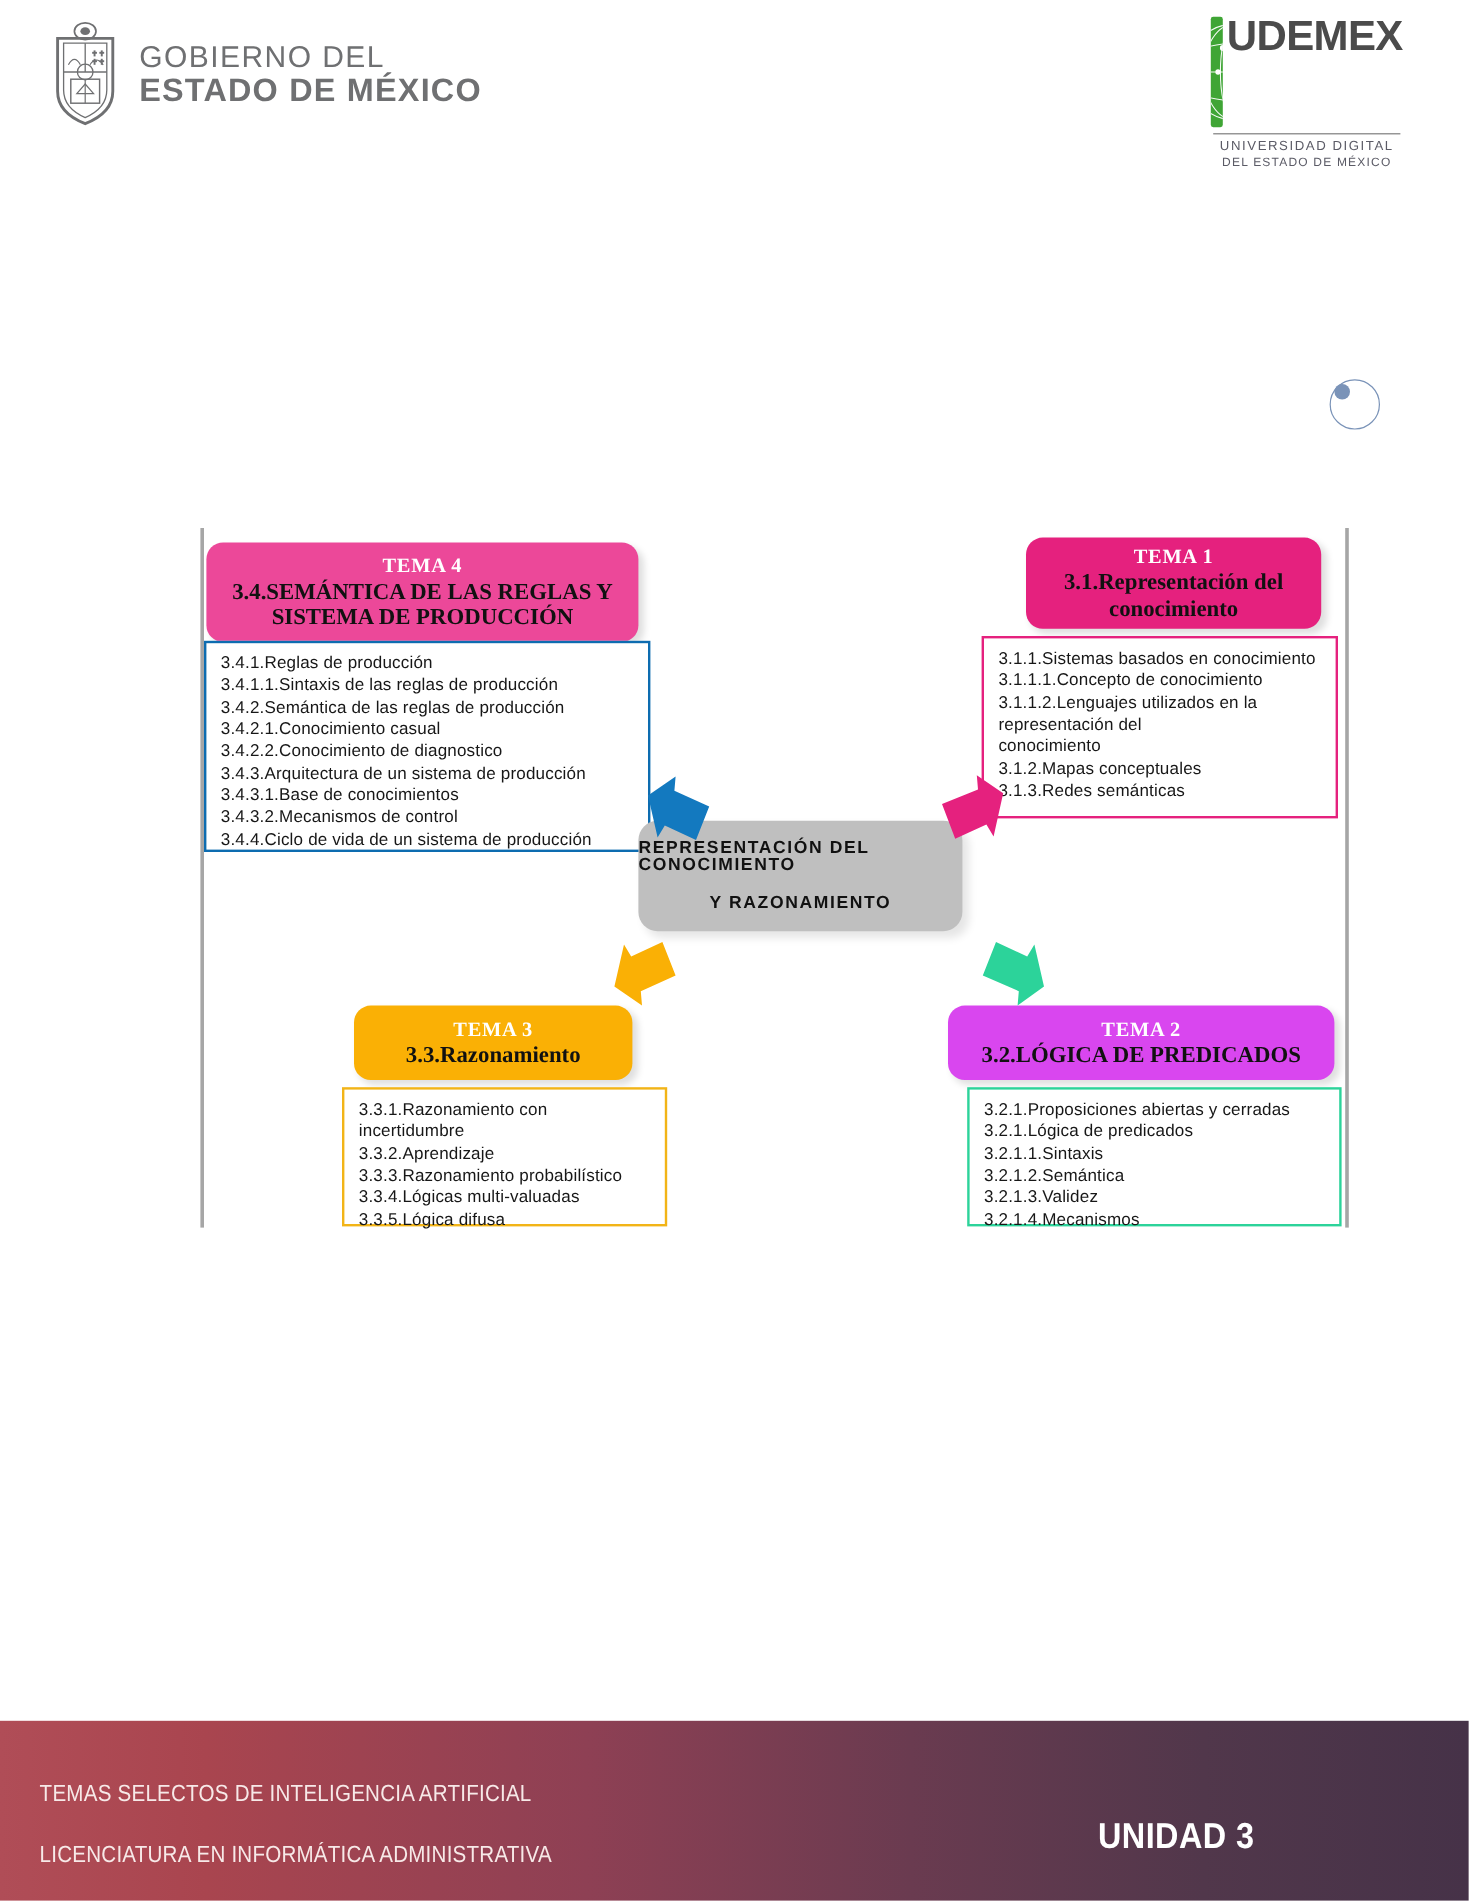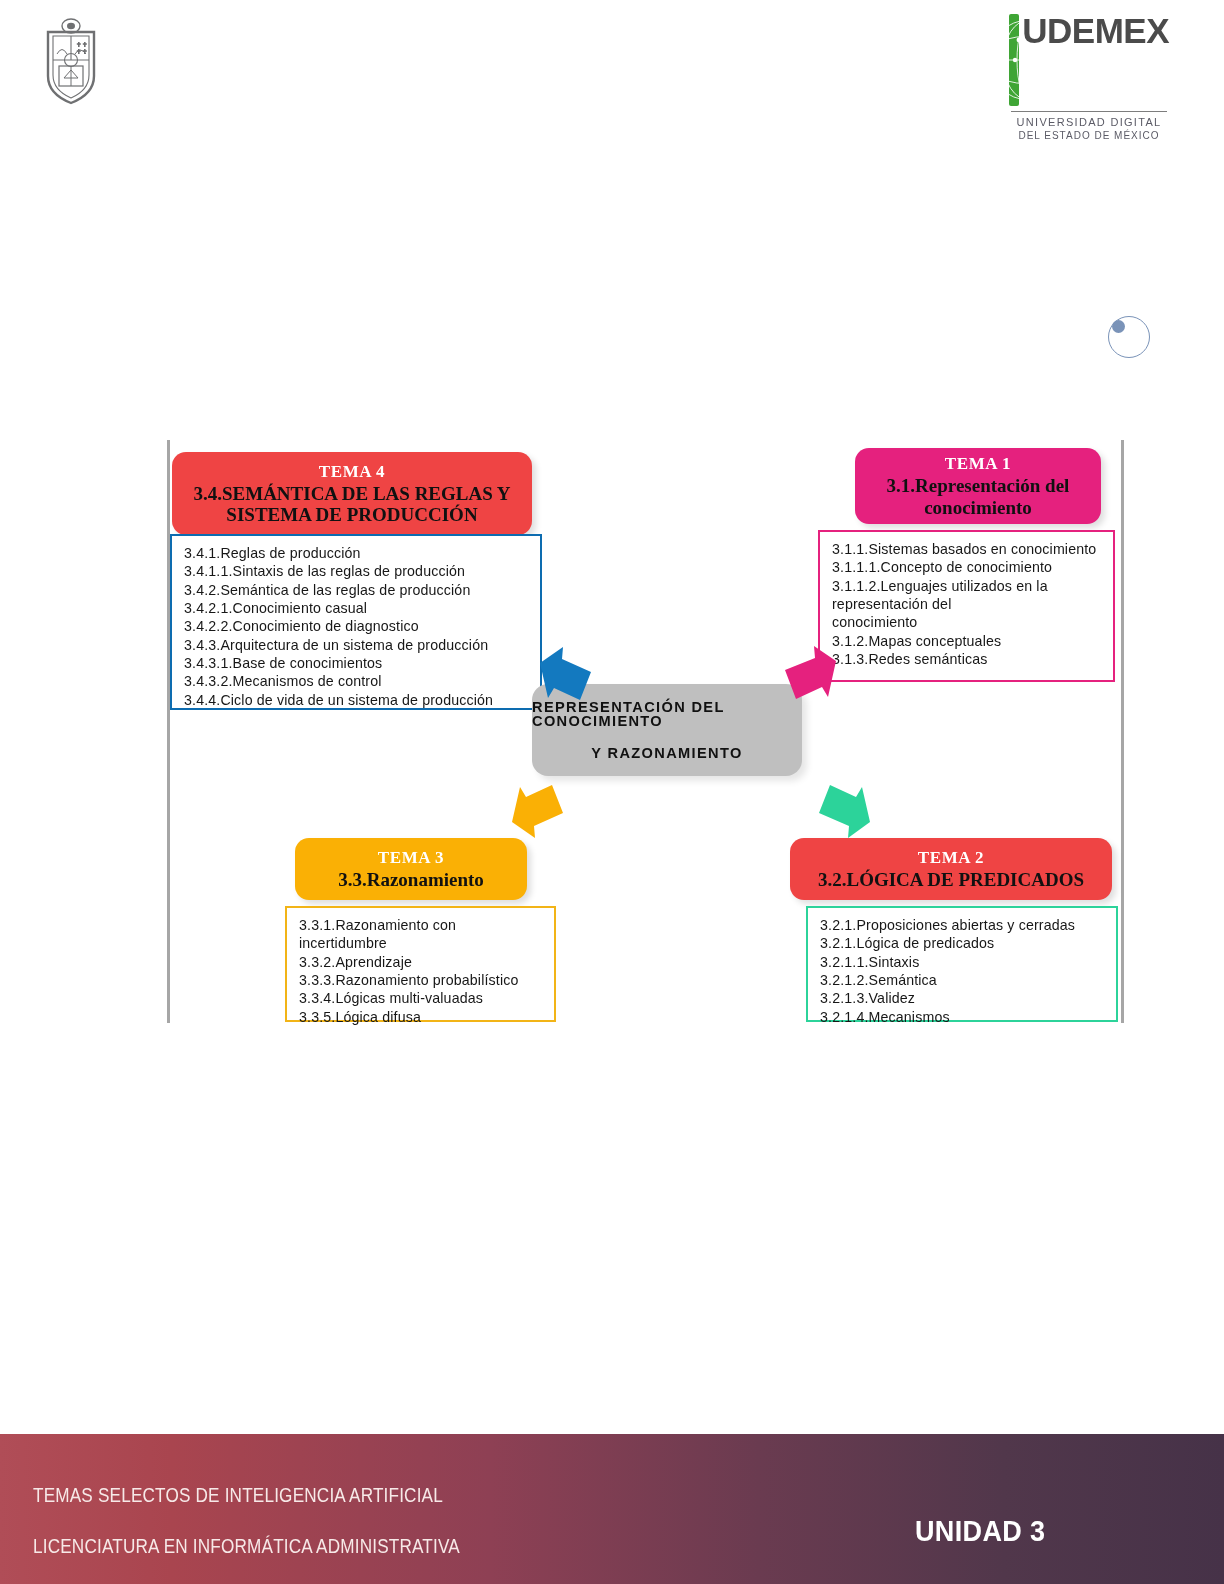--- a/index.html
+++ b/index.html
@@ -237,20 +237,24 @@
         <rect x="42.8" y="25.2" width="4" height="1.6"></rect>
       <rect x="38" y="31" width="1.6" height="5"></rect>
         <rect x="36.8" y="32.2" width="4" height="1.6"></rect>
       <rect x="44" y="31" width="1.6" height="5"></rect>
         <rect x="42.8" y="32.2" width="4" height="1.6"></rect>
     </g>
     <rect x="19" y="48" width="24" height="20" fill="none" stroke="#6f7072" stroke-width="1.2"></rect>
     <line x1="31" y1="48" x2="31" y2="68" stroke="#6f7072" stroke-width="1"></line>
     <path d="M24 60 l7 -8 l7 8 z" fill="none" stroke="#6f7072" stroke-width="1"></path>
   </svg>
+  <div class="gem-words">
+    <span class="l1">GOBIERNO DEL</span>
+    <span class="l2">ESTADO DE MÉXICO</span>
+  </div>
 </div>
 
 <div class="udemex-logo">
   <div class="udemex-top">
     <div class="udemex-globe">
       <svg viewBox="0 0 62 92" width="62" height="92">
         <g stroke="#ffffff" stroke-width="0.9" fill="none" opacity="0.95">
           <ellipse cx="20" cy="46" rx="40" ry="40"></ellipse>
           <ellipse cx="20" cy="46" rx="26" ry="40"></ellipse>
           <ellipse cx="20" cy="46" rx="12" ry="40"></ellipse>
@@ -282,21 +286,21 @@
   <div class="udemex-sub1">UNIVERSIDAD DIGITAL</div>
   <div class="udemex-sub2">DEL ESTADO DE MÉXICO</div>
 </div>
 
 <div class="decor-circle"></div>
 <div class="decor-dot"></div>
 
 <div class="vrule" style="left:167px; top:440px; height:583px;"></div>
 <div class="vrule" style="left:1121px; top:440px; height:583px;"></div>
 
-<div class="hdr" id="h4" style="left:172px; top:452px; width:360px; height:83px; background:#ef4444;">
+<div class="hdr" id="h4" style="left:172px; top:452px; width:360px; height:83px; background:#ec4899;">
   <div class="tema">TEMA 4</div>
   <div class="ttl">3.4.SEMÁNTICA DE LAS REGLAS Y SISTEMA DE PRODUCCIÓN</div>
 </div>
 <div class="body-box" id="b4" style="left:170px; top:534px; width:372px; height:176px; border:2.6px solid #0D6CB0;">
   <div class="ln">3.4.1.Reglas  de producción</div>
   <div class="ln">3.4.1.1.Sintaxis  de las reglas  de producción</div>
   <div class="ln">3.4.2.Semántica  de las reglas  de producción</div>
   <div class="ln">3.4.2.1.Conocimiento  casual</div>
   <div class="ln">3.4.2.2.Conocimiento  de diagnostico</div>
   <div class="ln">3.4.3.Arquitectura de un sistema  de producción</div>
@@ -346,21 +350,21 @@
 </div>
 <div class="body-box" id="b3" style="left:285px; top:906px; width:271px; height:116px; border:2.4px solid #F2B417;">
   <div class="ln">3.3.1.Razonamiento  con</div>
   <div class="ln">incertidumbre</div>
   <div class="ln">3.3.2.Aprendizaje</div>
   <div class="ln">3.3.3.Razonamiento  probabilístico</div>
   <div class="ln">3.3.4.Lógicas  multi-valuadas</div>
   <div class="ln">3.3.5.Lógica  difusa</div>
 </div>
 
-<div class="hdr" id="h2" style="left:790px; top:838px; width:322px; height:62px; background:#ef4444;">
+<div class="hdr" id="h2" style="left:790px; top:838px; width:322px; height:62px; background:#d946ef;">
   <div class="tema">TEMA 2</div>
   <div class="ttl">3.2.LÓGICA DE PREDICADOS</div>
 </div>
 <div class="body-box" id="b2" style="left:806px; top:906px; width:312px; height:116px; border:2.4px solid #2CD39A;">
   <div class="ln">3.2.1.Proposiciones  abiertas  y cerradas</div>
   <div class="ln">3.2.1.Lógica  de predicados</div>
   <div class="ln">3.2.1.1.Sintaxis</div>
   <div class="ln">3.2.1.2.Semántica</div>
   <div class="ln">3.2.1.3.Validez</div>
   <div class="ln">3.2.1.4.Mecanismos</div>

